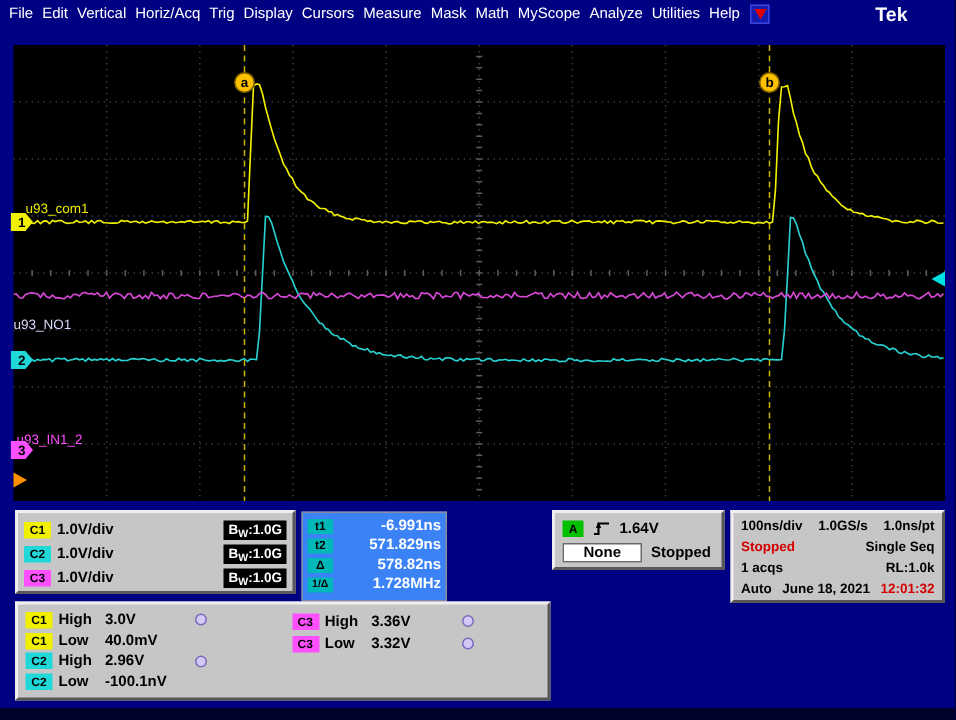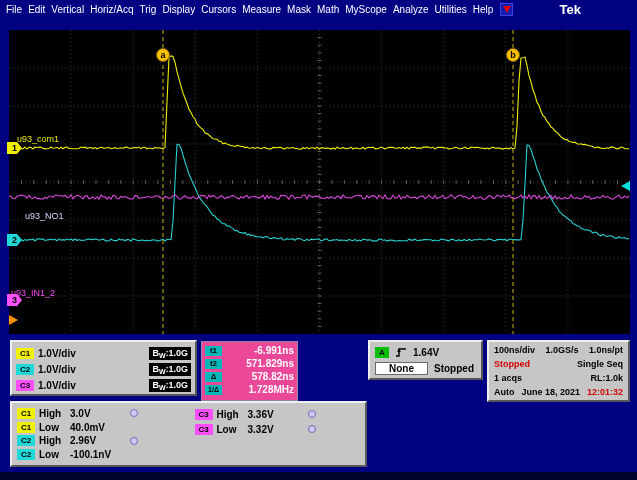--- a/index.html
+++ b/index.html
@@ -1,40 +1,40 @@
 <!DOCTYPE html>
 <html><head>
 <meta charset="utf-8">
 <style>
   *{margin:0;padding:0;box-sizing:border-box;}
   html,body{width:637px;height:480px;}
   body{position:relative;background:#000082;overflow:hidden;font-family:"Liberation Sans",sans-serif;}
   
-  #menubar{position:absolute;top:0;left:0;width:100%;height:18px;display:flex;align-items:center;padding:0 24px 0 3px;}
+  #menubar{position:absolute;top:0;left:0;width:100%;height:18px;display:flex;align-items:center;padding:0 0 0 3px;}
   #menu-items{display:flex;align-items:center;}
   .menu-item{color:#fff;font-size:10px;padding:2px 3px;white-space:nowrap;cursor:default;}
   #alert-icon{width:13px;height:13px;background:#141bb0;border:1px solid #3a44e0;margin-left:4px;display:flex;align-items:center;justify-content:center;}
   #alert-icon .tri{width:0;height:0;border-left:4px solid transparent;border-right:4px solid transparent;border-top:7px solid #e00000;}
   #tek-logo{margin-left:auto;margin-right:32px;color:#fff;font-size:13px;font-weight:bold;}
   
   #screen{position:absolute;left:9px;top:30px;width:621px;height:304px;background:#000;}
   #wave-svg{position:absolute;left:0;top:0;}
   .chmark{position:absolute;left:-2px;width:15px;height:12px;color:#000;font-size:9px;font-weight:bold;text-align:center;line-height:12px;clip-path:polygon(0 0,10px 0,15px 6px,10px 12px,0 12px);}
   .arrow-right{position:absolute;left:0;width:0;height:0;border-top:5px solid transparent;border-bottom:5px solid transparent;border-left:9px solid #ff9000;}
   .arrow-left{position:absolute;right:0;width:0;height:0;border-top:5px solid transparent;border-bottom:5px solid transparent;border-right:9px solid #00e0e0;}
   .trace-label{position:absolute;font-size:9px;white-space:nowrap;}
   
   .panel{position:absolute;background:#c6c6c6;border:2px solid;border-color:#efefef #585858 #585858 #efefef;}
   #ch-panel{left:10px;top:340px;width:187px;height:56px;padding:3px 4px;}
   .ch-row{display:flex;align-items:center;height:16px;gap:4px;}
   .badge{display:inline-block;width:18px;height:11px;font-size:8px;font-weight:bold;color:#000;text-align:center;line-height:11px;}
   .ch-scale{font-size:10px;font-weight:bold;color:#000;}
   .bw-box{margin-left:auto;background:#000;color:#fff;font-size:9px;font-weight:bold;padding:0 3px;height:13px;line-height:13px;}
   .bw-box sub{font-size:7px;vertical-align:-2px;}
-  #cursor-panel{position:absolute;left:201px;top:341px;width:97px;height:60px;background:#ec4899;border:1px solid #8a8aa0;padding:2px 3px;}
+  #cursor-panel{position:absolute;left:201px;top:341px;width:97px;height:60px;background:#3b82f6;border:1px solid #8a8aa0;padding:2px 3px;}
   .cur-row{display:flex;align-items:center;height:13px;gap:3px;}
   .cur-badge{display:inline-block;width:17px;height:10px;font-size:8px;font-weight:bold;color:#000;text-align:center;line-height:10px;}
   .cur-val{margin-left:auto;color:#fff;font-size:10px;font-weight:bold;}
   #trig-panel{left:368px;top:340px;width:115px;height:40px;padding:2px 5px;}
   .trig-row{display:flex;align-items:center;gap:6px;height:16px;font-size:10px;font-weight:bold;color:#000;}
   .none-box{border:1px solid #6a6a6a;background:#ffffff;padding:0 13px;font-size:10px;font-weight:bold;}
   #acq-panel{left:487px;top:340px;width:143px;height:62px;padding:3px 5px;display:flex;flex-direction:column;justify-content:space-between;}
   .acq-row{display:flex;justify-content:space-between;font-size:9px;font-weight:bold;color:#000;}
   .red{color:#d40000;}
   #meas-panel{left:10px;top:401px;width:357px;height:66px;padding:4px 5px;display:flex;gap:12px;}
@@ -191,21 +191,21 @@
         <circle cx="504" cy="25" r="6.5" fill="#ffc000" stroke="#7a5c00"></circle>
         <text x="504" y="28" text-anchor="middle" fill="#000" font-size="9" font-weight="bold" font-family="Liberation Sans, sans-serif">b</text>
       </g>
     </svg>
 <div class="chmark" style="top: 112px; background: rgb(240, 240, 0);">1</div>
     <div class="chmark" style="top: 204px; background: rgb(32, 216, 216);">2</div>
     <div class="chmark" style="top: 264px; background: rgb(255, 80, 255);">3</div>
     <div class="arrow-right" style="top: 285px; border-left-color: rgb(255, 144, 0);"></div>
     <div class="arrow-left" style="top: 151px; border-right-color: rgb(0, 224, 224);"></div>
     <div class="trace-label" style="left: 8px; top: 104px; color: rgb(232, 232, 0);">u93_com1</div>
-    <div class="trace-label" style="left: 16px; top: 181px; color: rgb(216, 216, 255);">u93_NO1</div>
+    <div class="trace-label" style="left: 0; top: 181px; color: rgb(216, 216, 255);">u93_NO1</div>
     <div class="trace-label" style="left: 2px; top: 258px; color: rgb(255, 80, 255);">u93_IN1_2</div>
   </div>
 
 <div class="panel" id="ch-panel">
   <div id="ch-rows">
       <div class="ch-row">
         <span class="badge" style="background: rgb(240, 240, 0);">C1</span>
         <span class="ch-scale">1.0V/div</span>
         <span class="bw-box"><span>B</span><sub>W</sub><span>:1.0G</span></span>
       </div>

